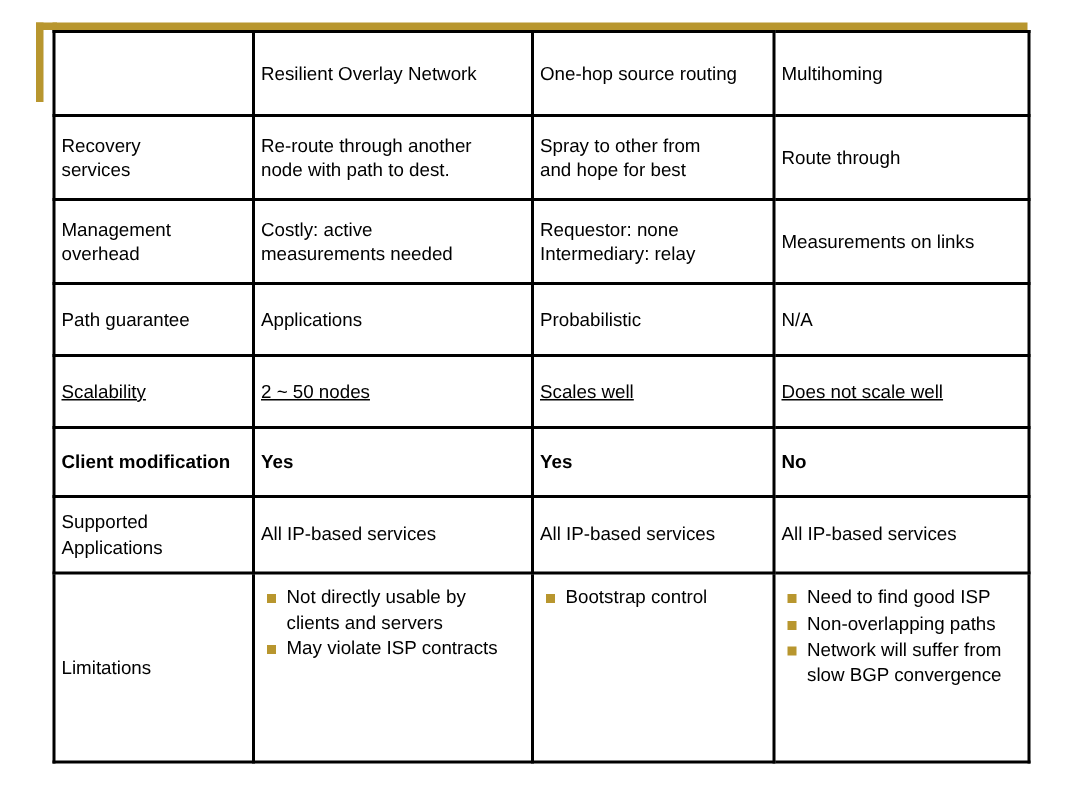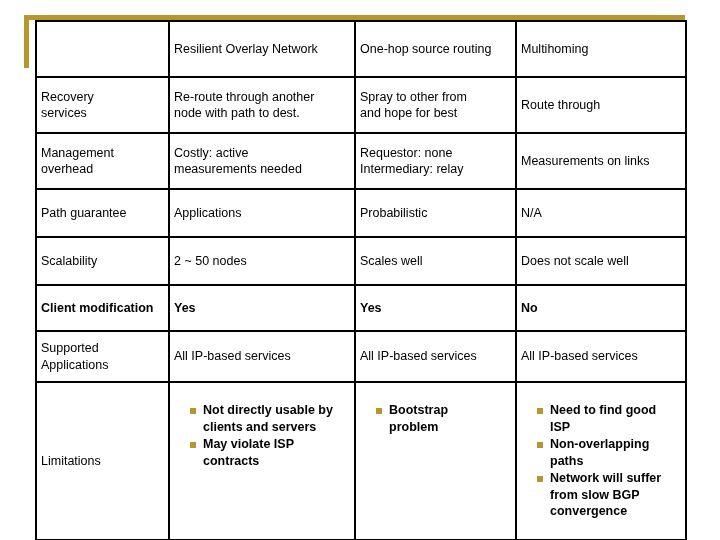--- a/index.html
+++ b/index.html
@@ -85,30 +85,29 @@
   col.c1 { width: 186px; }
   col.c2 { width: 161px; }
   col.c3 { width: 170px; }
 
   .r-header td   { height: 42px; }
   .r-mech td     { height: 42px; }
   .r-loc td      { height: 34px; }
   .r-mgmt td     { height: 42px; }
   .r-time td     { height: 34px; }
   .r-path td     { height: 34px; }
-  .r-scale td    { height: 34px; }
+  .r-scale td    { height: 34px; text-decoration: underline; }
   .r-client td   { height: 32px; font-weight: bold; }
   .r-apps td     { height: 37px; }
   .r-limits td   { height: 110px; }
 
   ul.bullets {
     list-style: none;
-    margin: 12px;
+    margin: 0;
     padding: 0;
-    font-weight: bold;
   }
   ul.bullets li {
     position: relative;
     padding-left: 13px;
     margin-bottom: 1px;
     text-align: left;
   }
   ul.bullets li .bullet-mark {
     position: absolute;
     left: 0px;
@@ -221,21 +220,21 @@
             <li>
               <span class="bullet-mark"></span>
               <span>May violate ISP contracts</span>
             </li>
           </ul>
         </td>
         <td class="cell-left">
           <ul class="bullets">
             <li>
               <span class="bullet-mark"></span>
-              <span>Bootstrap problem</span>
+              <span>Bootstrap control</span>
             </li>
           </ul>
         </td>
         <td class="cell-left">
           <ul class="bullets">
             <li>
               <span class="bullet-mark"></span>
               <span>Need to find good ISP</span>
             </li>
             <li>

